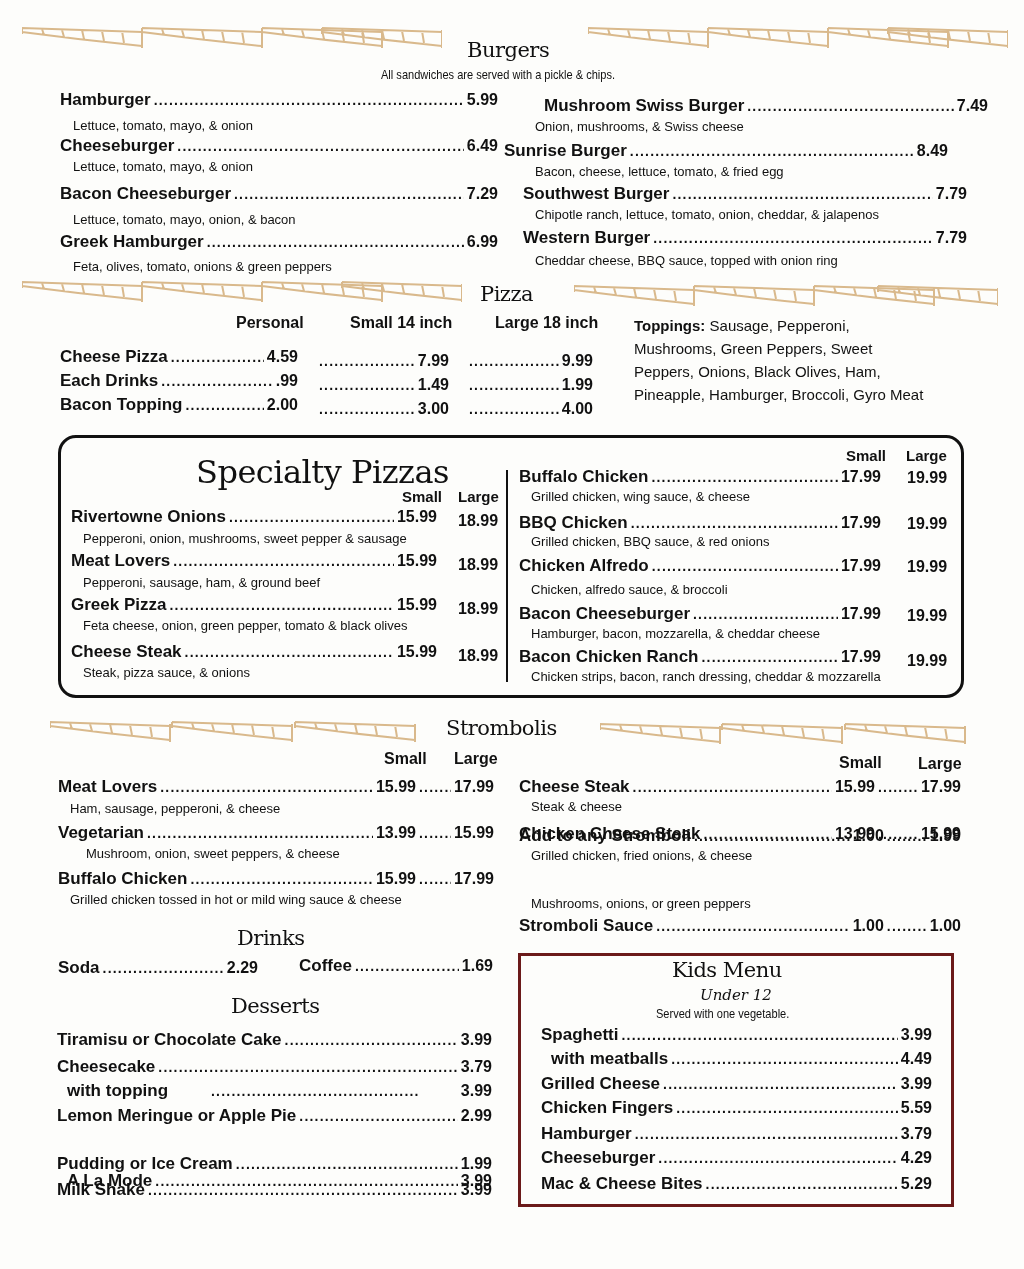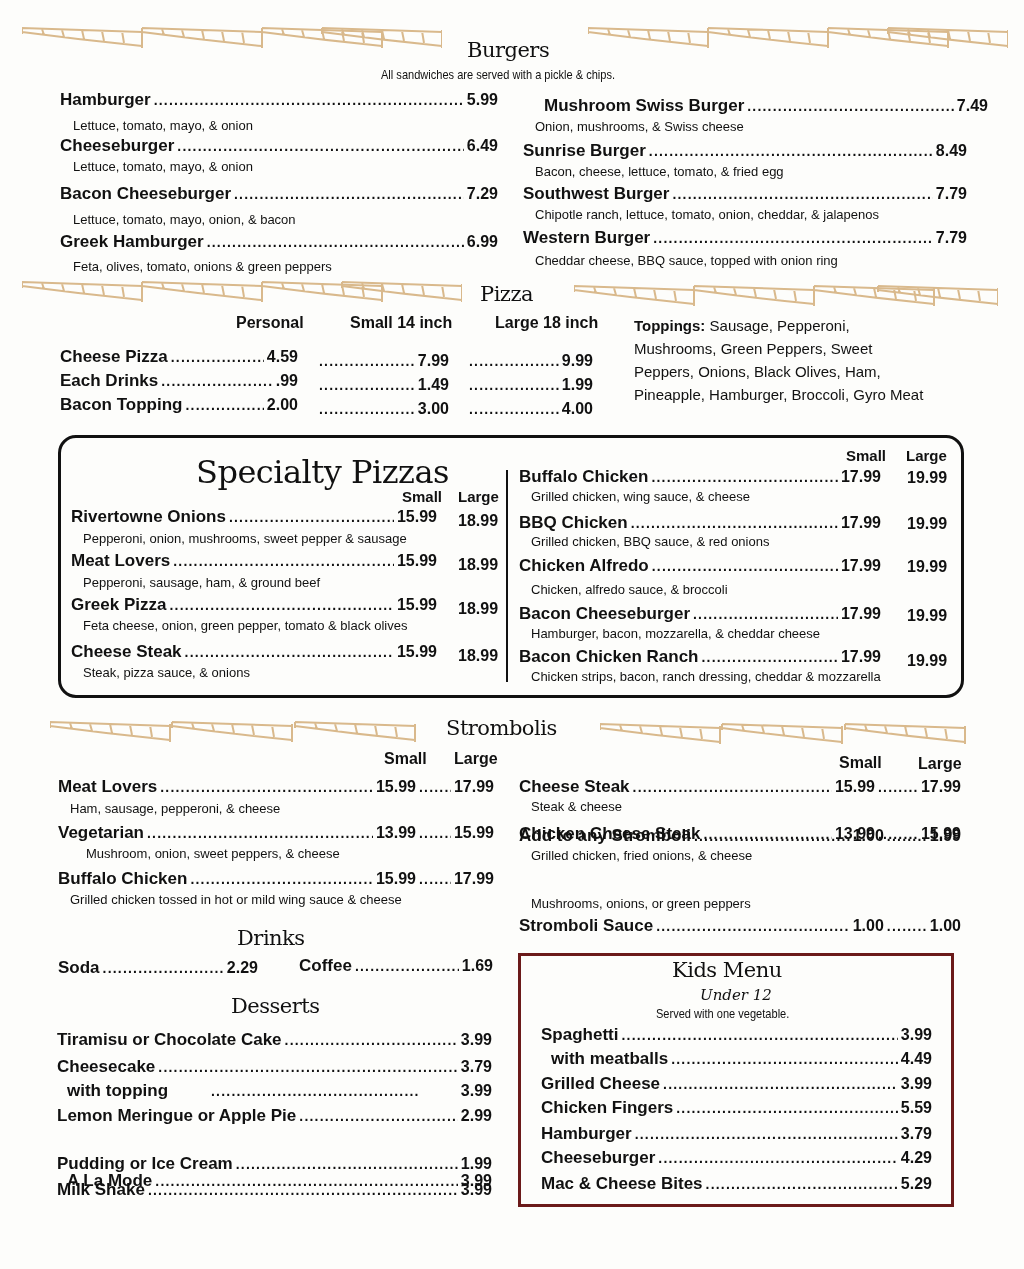--- a/index.html
+++ b/index.html
@@ -76,21 +76,21 @@
   <div class="desc" style="left:73px;top:259px;">Feta, olives, tomato, onions &amp; green peppers</div>
 </div>
 
 <div>
   <div class="row" style="left:523px;top:96px;width:444px;margin-left:21px;">
     <span class="name">Mushroom Swiss Burger</span>
       <span class="dots"></span>
       <span class="price">7.49</span>
   </div>
   <div class="desc" style="left:535px;top:119px;">Onion, mushrooms, &amp; Swiss cheese</div>
-  <div class="row" style="left:523px;top:141px;width:444px;">
+  <div class="row" style="left:504px;top:141px;width:444px;">
     <span class="name">Sunrise Burger</span>
       <span class="dots"></span>
       <span class="price">8.49</span>
   </div>
   <div class="desc" style="left:535px;top:164px;">Bacon, cheese, lettuce, tomato, &amp; fried egg</div>
   <div class="row" style="left:523px;top:184px;width:444px;">
     <span class="name">Southwest Burger</span>
       <span class="dots"></span>
       <span class="price">7.79</span>
   </div>

